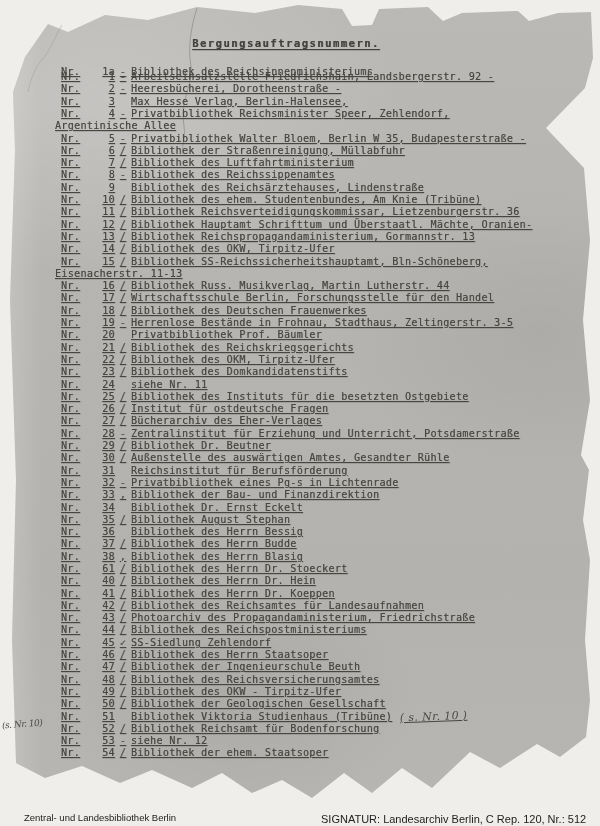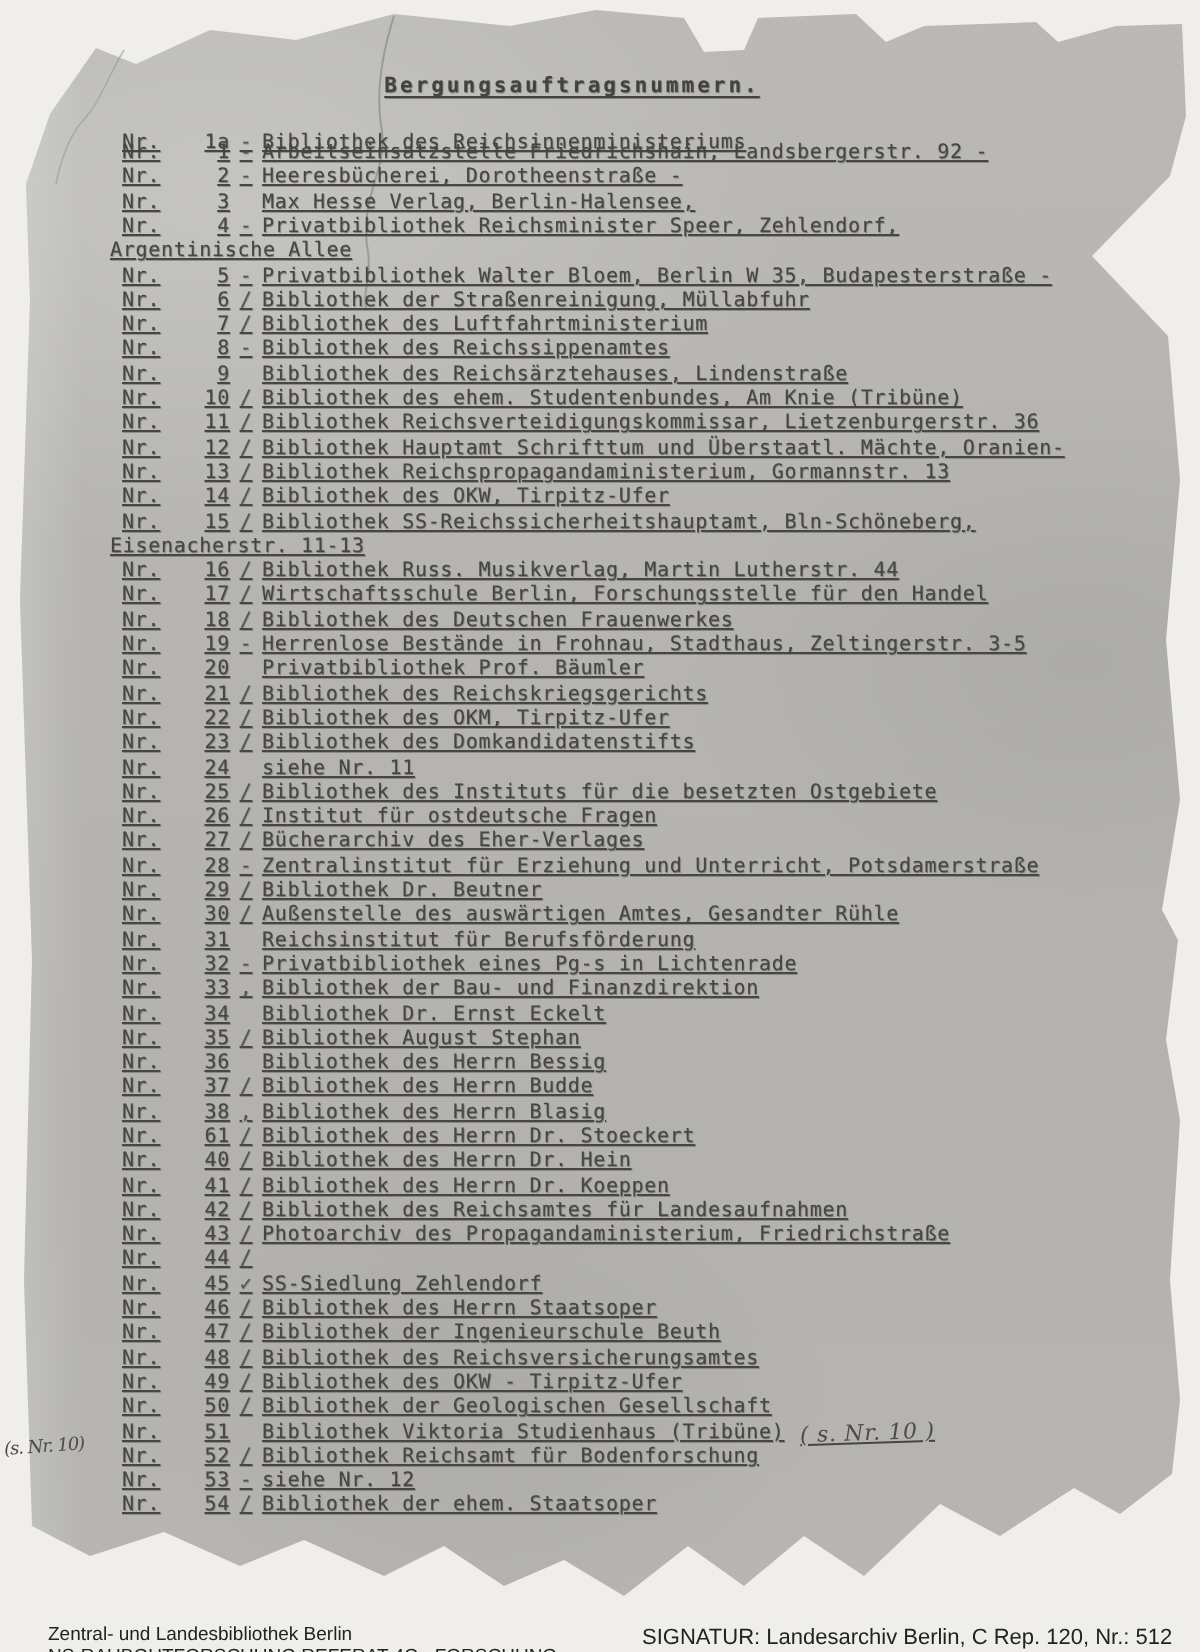--- a/index.html
+++ b/index.html
@@ -350,20 +350,21 @@
     <div class="row">
     <span class="nr">Nr.</span>
     <span class="num">43</span>
     <span class="mark">/</span>
     <span class="txt">Photoarchiv des Propagandaministerium, Friedrichstraße</span>
   </div>
     <div class="row">
     <span class="nr">Nr.</span>
     <span class="num">44</span>
     <span class="mark">/</span>
+    <span class="txt">Bibliothek des Reichspostministeriums</span>
   </div>
     <div class="row">
     <span class="nr">Nr.</span>
     <span class="num">45</span>
     <span class="mark">✓</span>
     <span class="txt">SS-Siedlung Zehlendorf</span>
   </div>
     <div class="row">
     <span class="nr">Nr.</span>
     <span class="num">46</span>

